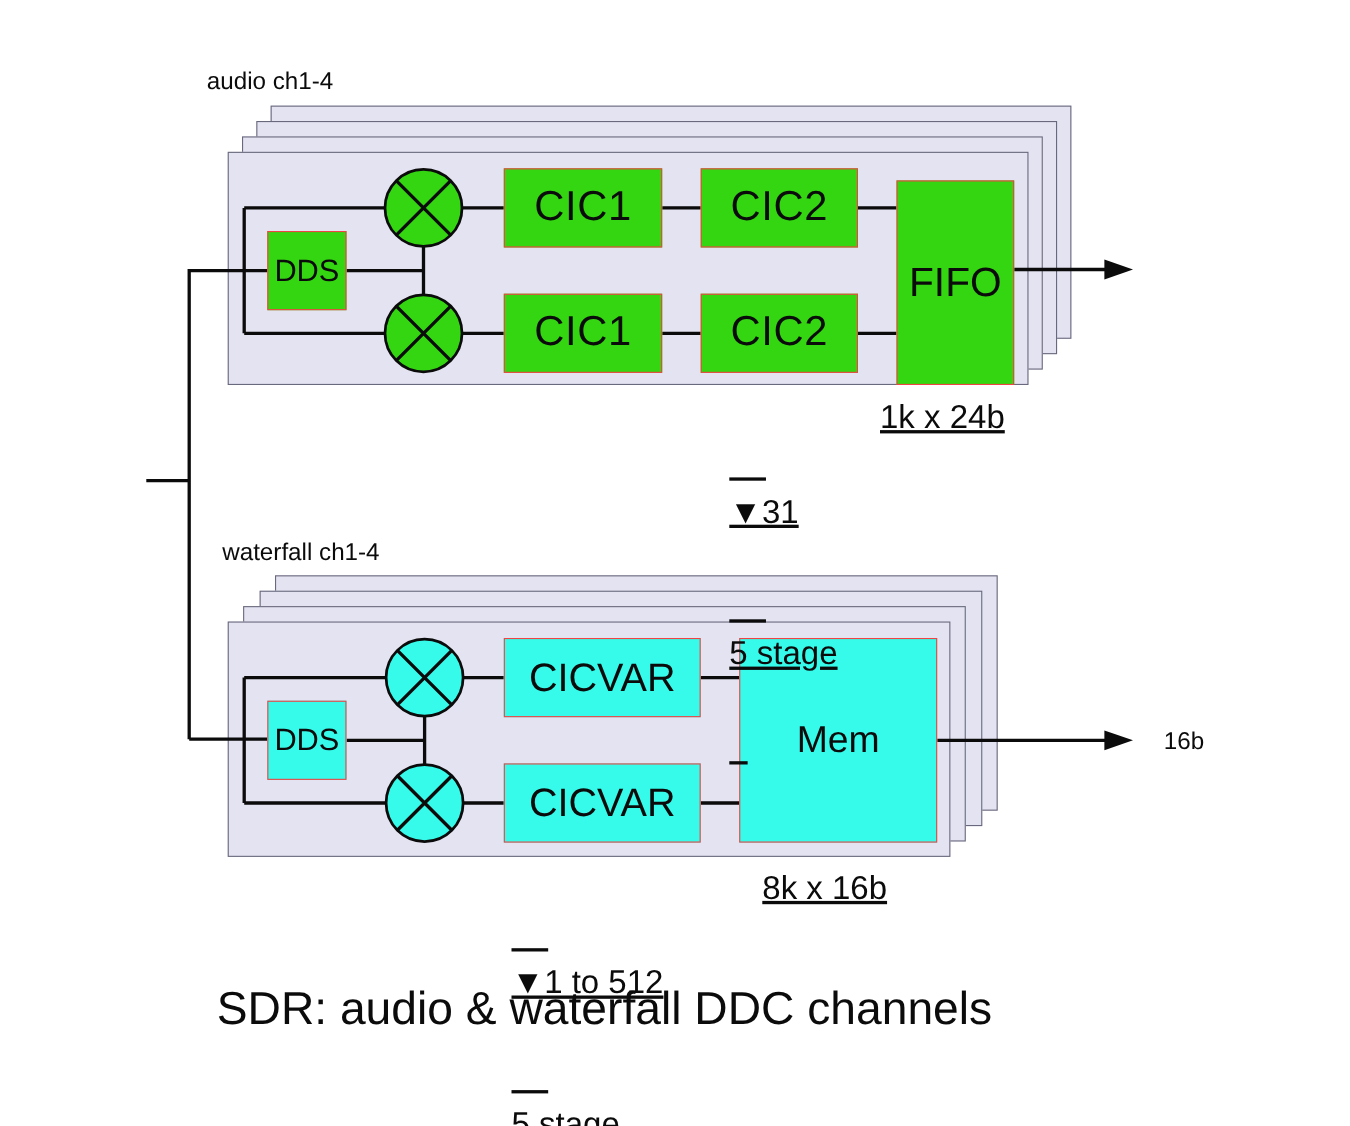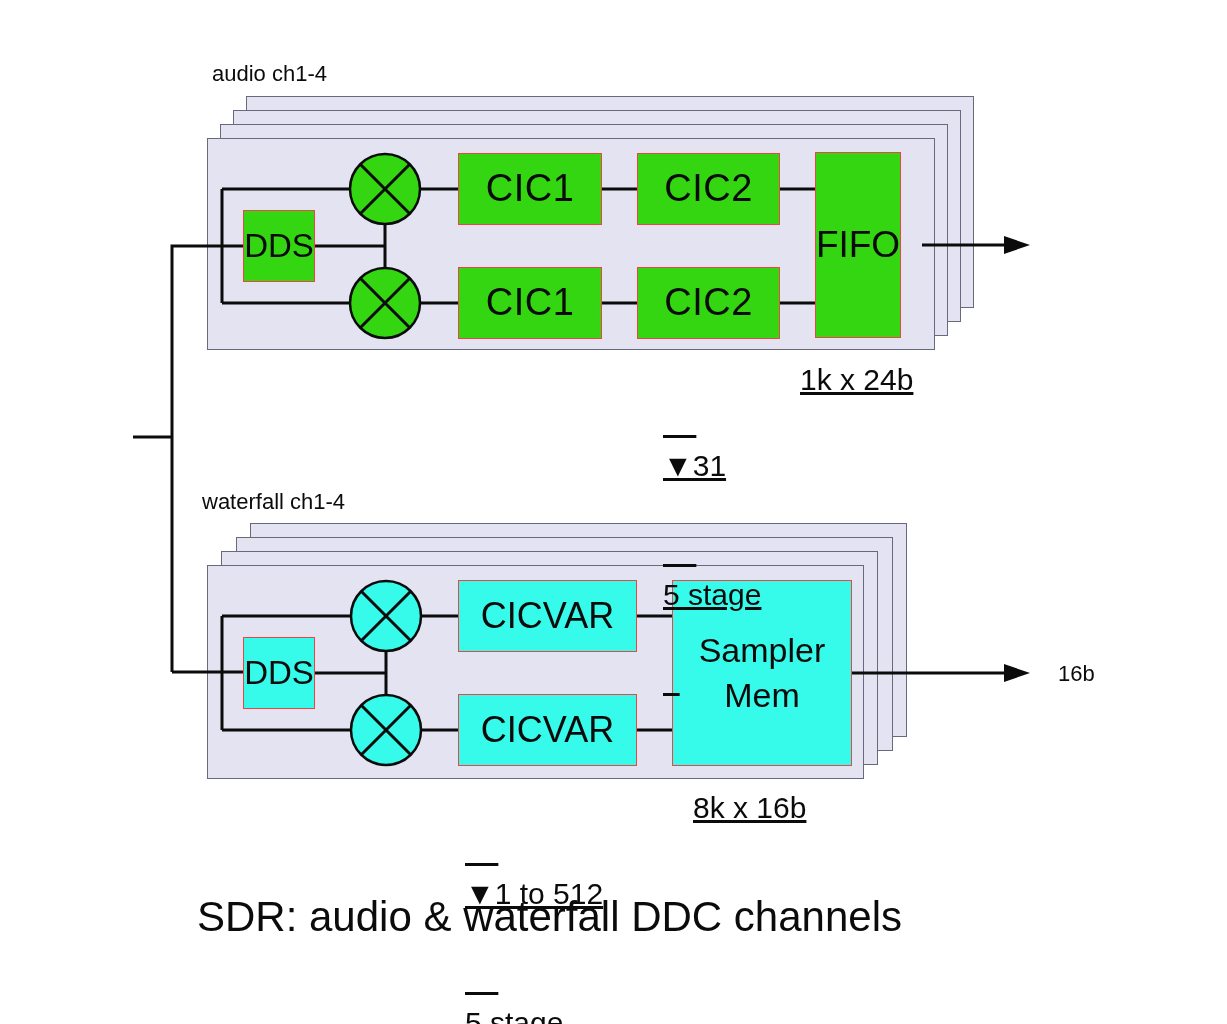--- a/index.html
+++ b/index.html
@@ -23,21 +23,21 @@
     position:absolute;
     border:1px solid #ef4444;
     box-sizing:border-box;
     display:flex;align-items:center;justify-content:center;
     flex-direction:column;
     text-align:center;
     line-height:1.05;
   }
   .block.green{background:#33d611;}
   .block.cyan{background:#36fbea;}
-  .fs-dds{font-size:33px;}
+  .fs-dds{font-size:28px;}
   .fs-cic{font-size:38px;letter-spacing:0.5px;}
   .fs-fifo{font-size:37px;}
   .fs-cicvar{font-size:36px;}
   .fs-sampler{font-size:34px;line-height:45px;}
   .lbl{position:absolute;font-size:22px;line-height:27px;white-space:pre;}
   .note{position:absolute;font-size:30px;line-height:43px;white-space:pre;text-decoration:underline;}
   .title{position:absolute;font-size:42px;line-height:50px;white-space:pre;}
 </style>
 </head>
 <body>
@@ -106,39 +106,38 @@
     </div>
   <div class="block green fs-cic" style="left:458px;top:267px;width:144px;height:72px">
       <span>CIC1</span>
     </div>
   <div class="block green fs-cic" style="left:637px;top:153px;width:143px;height:72px">
       <span>CIC2</span>
     </div>
   <div class="block green fs-cic" style="left:637px;top:267px;width:143px;height:72px">
       <span>CIC2</span>
     </div>
-  <div class="block green fs-fifo" style="left:815px;top:152px;width:86px;height:186px">
+  <div class="block green fs-fifo" style="left:815px;top:164px;width:107px;height:186px">
       <span>FIFO</span>
     </div>
 
   <div class="block cyan fs-dds" style="left:243px;top:637px;width:72px;height:72px">
       <span>DDS</span>
     </div>
   <div class="block cyan fs-cicvar" style="left:458px;top:580px;width:179px;height:72px">
       <span>CICVAR</span>
     </div>
   <div class="block cyan fs-cicvar" style="left:458px;top:694px;width:179px;height:72px">
       <span>CICVAR</span>
     </div>
   <div class="block cyan fs-sampler" style="left:672px;top:580px;width:180px;height:186px">
-    <span>Sampler</span>
     <span>Mem</span>
   </div>
 
-  <div class="lbl" style="left:212px;top:60px">audio ch1-4</div>
+  <div class="lbl" style="left:188px;top:60px">audio ch1-4</div>
   <div class="lbl" style="left:202px;top:488px">waterfall ch1-4</div>
 
 
   <div class="note" style="left:663px;top:358px">
     <div>▼31</div>
     <div>5 stage</div>
   </div>
   <div class="note" style="left:800px;top:358px">1k x 24b</div>
 
 

